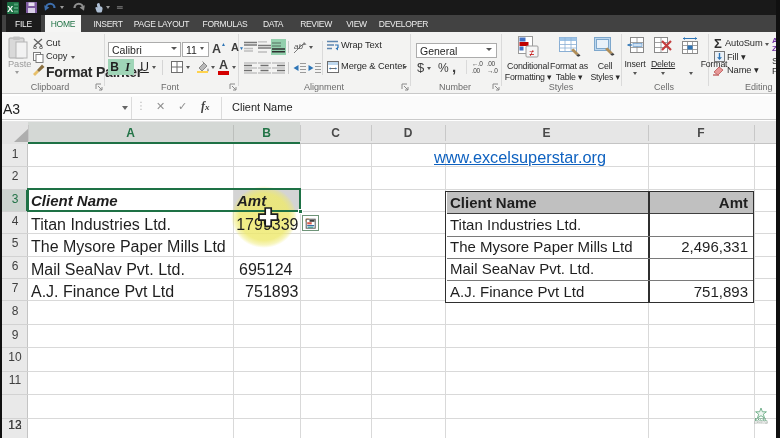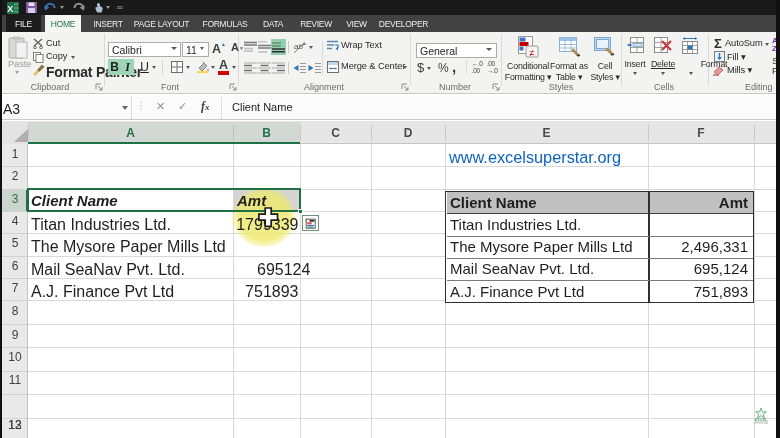--- a/index.html
+++ b/index.html
@@ -272,21 +272,21 @@
 <svg class="ab" style="left:714px;top:51px" width="11" height="11" viewBox="0 0 11 11">
       <rect x="0.5" y="0.5" width="10" height="10" fill="#eaf1f8" stroke="#7a7a7a"></rect>
       <path d="M5.5 2 v5" stroke="#2e75b6" stroke-width="1.4"></path>
       <path d="M5.5 9 l-2.5 -2.8 h5 z" fill="#2e75b6"></path>
     </svg>
 <div class="tx" style="left:727px;top:51px;">Fill ▾</div>
 <svg class="ab" style="left:712px;top:66px" width="12" height="10" viewBox="0 0 12 10">
       <path d="M2 6 L7 1 L11 4 L6 9 Z" fill="#e79796" stroke="#c46a6a"></path>
       <path d="M1 9 h6" stroke="#c46a6a" stroke-width="1.5"></path>
     </svg>
-<div class="tx" style="left:727px;top:64px;">Mills ▾</div>
+<div class="tx" style="left:727px;top:64px;">Name ▾</div>
 <div class="ab" style="left:772px;top:37px;font-size:8px;line-height:8px;color:#7030a0;font-weight:bold;">A<br>Z</div>
 <div class="tx" style="left:772px;top:56px;line-height:10px;">S<br>F</div>
 
 <div class="ab" style="left:0;top:96px;width:780px;height:24px;background:#fbfbfb;border-bottom:1px solid #cacaca;box-sizing:border-box;"></div>
 <div class="ab" style="left:3px;top:101px;font-size:14px;color:#222;">A3</div>
 <div class="ab" style="left:122px;top:106px;width:0;height:0;border-left:3px solid transparent;border-right:3px solid transparent;border-top:4px solid #666;"></div>
 <div class="ab" style="left:131px;top:97px;width:1px;height:22px;background:#dcdcdc;"></div>
 <div class="ab" style="left:136px;top:100px;color:#b5b5b5;font-size:10px;letter-spacing:0;">⋮</div>
 <div class="ab" style="left:156px;top:100px;color:#8f8f8f;font-size:11px;">✕</div>
 <div class="ab" style="left:178px;top:100px;color:#8f8f8f;font-size:11px;">✓</div>
@@ -355,50 +355,49 @@
 <div class="hline" style="left:28px;top:233.2px;width:748px;"></div>
 <div class="hline" style="left:28px;top:255.5px;width:748px;"></div>
 <div class="hline" style="left:28px;top:277.8px;width:748px;"></div>
 <div class="hline" style="left:28px;top:300.1px;width:748px;"></div>
 <div class="hline" style="left:28px;top:323.9px;width:748px;"></div>
 <div class="hline" style="left:28px;top:347.4px;width:748px;"></div>
 <div class="hline" style="left:28px;top:370.9px;width:748px;"></div>
 <div class="hline" style="left:28px;top:394.4px;width:748px;"></div>
 <div class="hline" style="left:28px;top:417.9px;width:748px;"></div>
 
-<div class="cell" style="left:449px;top:147px;width:200px;height:20px;line-height:20px;font-size:16.3px;color:#0f62c0;">www.excelsuperstar.org</div>
+<div class="cell" style="left:434px;top:147px;width:200px;height:20px;line-height:20px;font-size:16.3px;color:#0f62c0;text-decoration:underline;">www.excelsuperstar.org</div>
 
 <div class="ab" style="left:234px;top:189.6px;width:65px;height:21px;background:#d4d4d4;"></div>
 <div class="ab" style="left:231px;top:186px;width:66px;height:62px;border-radius:50%;background:radial-gradient(closest-side, rgba(238,233,110,0.85) 0%, rgba(238,233,110,0.82) 75%, rgba(238,233,110,0.45) 90%, rgba(238,233,110,0) 100%);"></div>
 <div class="cell" style="left:31px;top:189.6px;height:22px;line-height:22px;font-weight:bold;font-style:italic;">Client Name</div>
 <div class="cell" style="left:237px;top:189.6px;height:22px;line-height:22px;font-weight:bold;font-style:italic;">Amt</div>
 <div class="cell" style="left:31px;top:213.7px;height:22px;line-height:22px;font-size:16px;">Titan Industries Ltd.</div>
 <div class="cell" style="left:233px;top:213.7px;width:65.5px;height:22px;line-height:22px;text-align:right;font-size:16px;">1799339</div>
 <div class="cell" style="left:31px;top:236.2px;height:22px;line-height:22px;font-size:16px;">The Mysore Paper Mills Ltd</div>
 <div class="cell" style="left:31px;top:258.6px;height:22px;line-height:22px;font-size:16px;">Mail SeaNav Pvt. Ltd.</div>
-<div class="cell" style="left:233px;top:258.6px;width:65.5px;height:22px;line-height:22px;text-align:left;font-size:16px;padding-left:24px;">695124</div>
+<div class="cell" style="left:233px;top:258.6px;width:65.5px;height:22px;line-height:22px;text-align:center;font-size:16px;">695124</div>
 <div class="cell" style="left:31px;top:281px;height:22px;line-height:22px;font-size:16px;">A.J. Finance Pvt Ltd</div>
 <div class="cell" style="left:233px;top:281px;width:65.5px;height:22px;line-height:22px;text-align:right;font-size:16px;">751893</div>
 
 <div class="ab" style="left:27px;top:187.6px;width:274px;height:24px;border:2px solid #1e7145;box-sizing:border-box;"></div>
 <div class="ab" style="left:297.5px;top:208.8px;width:5.5px;height:5.5px;background:#1e7145;border:1px solid #fff;box-sizing:border-box;"></div>
 
 <div class="ab" style="left:445px;top:190.5px;width:309px;height:112.5px;border:1.5px solid #2f2f2f;box-sizing:border-box;background:#fff;"></div>
 <div class="ab" style="left:446.5px;top:192px;width:306px;height:21.5px;background:#c0c0c0;border-bottom:1px solid #3f3f3f;box-sizing:border-box;"></div>
 <div class="ab" style="left:648px;top:190.5px;width:1.5px;height:112.5px;background:#2f2f2f;"></div>
 <div class="hline" style="left:446.5px;top:235.6px;width:306px;background:#7a7a7a;"></div>
 <div class="hline" style="left:446.5px;top:257.9px;width:306px;background:#7a7a7a;"></div>
 <div class="hline" style="left:446.5px;top:280.2px;width:306px;background:#7a7a7a;"></div>
 <div class="cell" style="left:450px;top:191.5px;height:22px;line-height:22px;font-weight:bold;">Client Name</div>
 <div class="cell" style="left:648px;top:191.5px;width:100px;height:22px;line-height:22px;text-align:right;font-weight:bold;">Amt</div>
 <div class="cell" style="left:450px;top:213.8px;height:22px;line-height:22px;">Titan Industries Ltd.</div>
 <div class="cell" style="left:450px;top:236.1px;height:22px;line-height:22px;">The Mysore Paper Mills Ltd</div>
 <div class="cell" style="left:648px;top:236.1px;width:100px;height:22px;line-height:22px;text-align:right;">2,496,331</div>
 <div class="cell" style="left:450px;top:258.4px;height:22px;line-height:22px;">Mail SeaNav Pvt. Ltd.</div>
-<div class="cell" style="left:648px;top:258.4px;width:100px;height:22px;line-height:22px;text-align:right;">695,124</div>
 <div class="cell" style="left:450px;top:280.7px;height:22px;line-height:22px;">A.J. Finance Pvt Ltd</div>
 <div class="cell" style="left:648px;top:280.7px;width:100px;height:22px;line-height:22px;text-align:right;">751,893</div>
 
 <div class="ab" style="left:302px;top:215.3px;width:16.5px;height:15.5px;background:#fff;border:1px solid #6e9478;box-sizing:border-box;"></div>
 <svg class="ab" style="left:304.5px;top:217.5px" width="11" height="11" viewBox="0 0 11 11">
       <circle cx="2.6" cy="2.6" r="2.3" fill="#efb26b"></circle>
       <rect x="1.2" y="1.2" width="9" height="9" fill="#fff" stroke="#5a5a5a" stroke-width="1"></rect>
       <rect x="4.5" y="1.8" width="5" height="2" fill="#3f3f3f"></rect>
       <rect x="2.2" y="4.2" width="4.5" height="2.2" fill="#d85c50"></rect>
       <rect x="2.2" y="7" width="7" height="1.3" fill="#3a6ea5"></rect>

